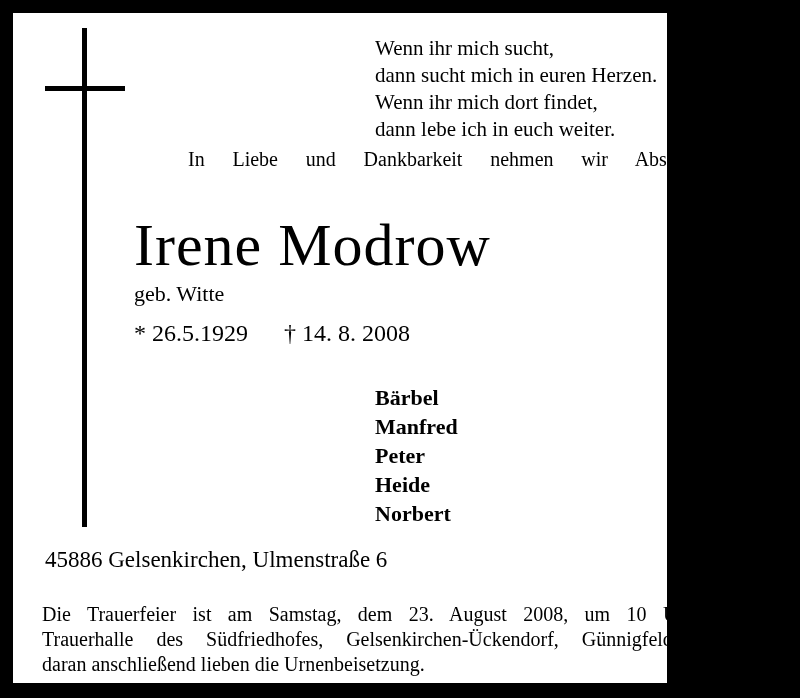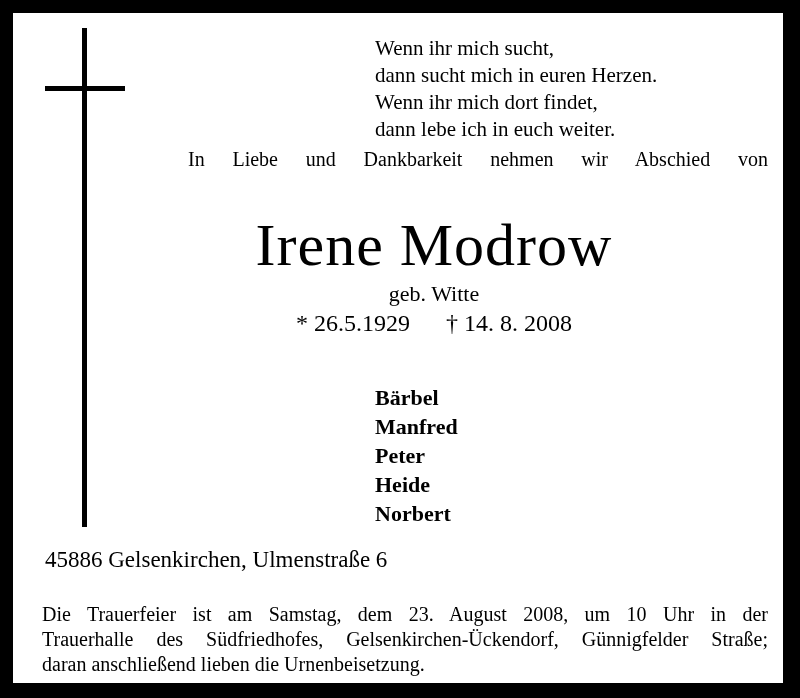--- a/index.html
+++ b/index.html
@@ -12,21 +12,21 @@
     background: #000000;
     position: relative;
     font-family: "Liberation Serif", "DejaVu Serif", serif;
     color: #000000;
     overflow: hidden;
   }
   .page {
     position: absolute;
     left: 13px;
     top: 13px;
-    width: 770px;
+    width: 654px;
     height: 670px;
     background: #ffffff;
   }
   .abs { position: absolute; }
 
   
   .cross-v {
     position: absolute;
     left: 69px;
     top: 15px;
@@ -60,36 +60,36 @@
   }
   .justify-line {
     text-align: justify;
     text-align-last: justify;
   }
 
   .name-block {
     left: 121px;
     top: 200px;
     width: 600px;
-    text-align: center;
+    text-align: left;
   }
   .deceased-name {
     font-size: 60px;
     line-height: 64px;
     letter-spacing: 1px;
   }
   .maiden-name {
     font-size: 22px;
     line-height: 24px;
     margin-top: 5px;
   }
   .dates {
     font-size: 24px;
     line-height: 26px;
-    margin-top: 4px;
+    margin-top: 14px;
   }
   .death-date { margin-left: 36px; }
 
   .mourners {
     left: 362px;
     top: 370px;
     font-size: 22px;
     line-height: 29px;
     font-weight: bold;
     white-space: nowrap;

